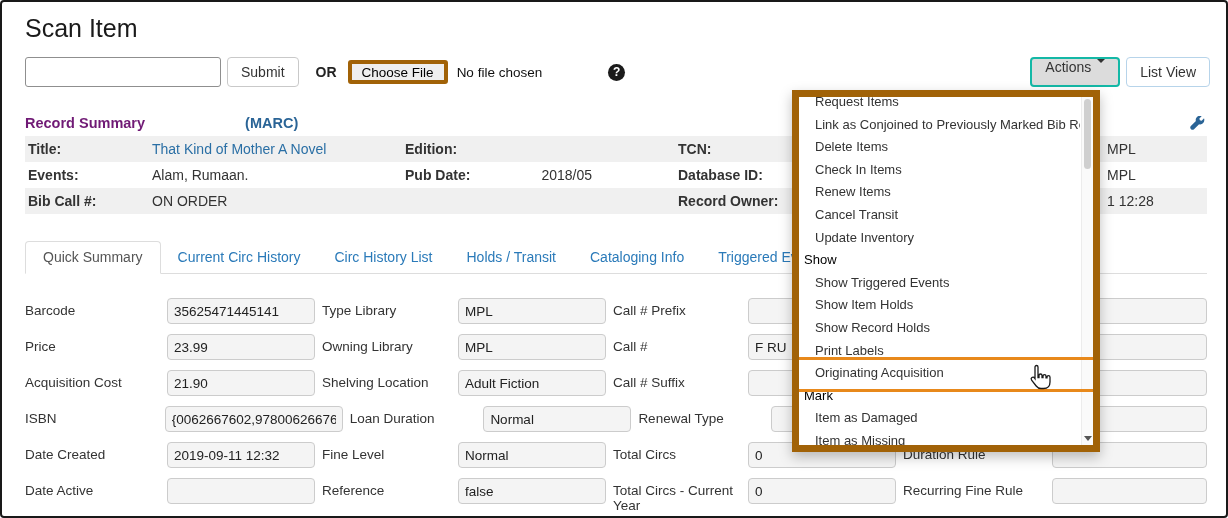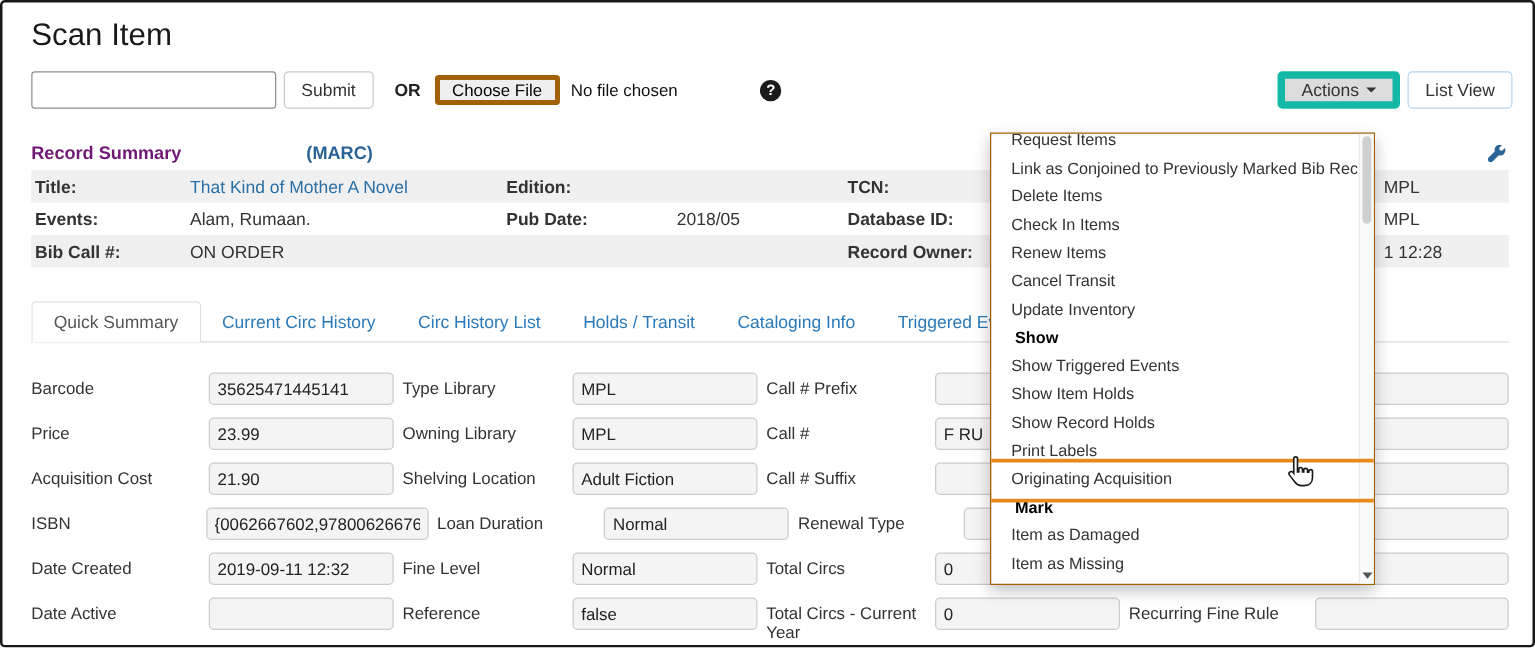--- a/index.html
+++ b/index.html
@@ -15,21 +15,21 @@
   
   .toolbar-left { position: absolute; left: 23px; top: 55px; display: flex; align-items: center; }
   .scan-input { width: 196px; height: 30px; border: 1px solid #8f8f8f; border-radius: 3px; padding: 0 7px; font: inherit; font-size: 13.5px; background:#fff; }
   .btn { height: 30px; padding: 0 13px; background: #fff; border: 1px solid #c9c9c9; border-radius: 4px; font: inherit; color: #333; cursor: pointer; }
   .submit-btn { margin-left: 6px; }
   .or-label { margin: 0 11px 0 17px; font-weight: 600; color:#222; }
   .file-btn { height: 24px; padding: 1px 10px; background: #efefef; border: 4px solid #a16207; border-radius: 3px; font-size: 13.5px; font-family: inherit; }
   .file-status { margin-left: 9px; font-size: 13.5px; color: #111; }
   .help-icon { margin-left: 66px; width: 17px; height: 17px; border-radius: 50%; background: #1b1b1b; color: #fff; font-size: 12px; font-weight: bold; display: flex; align-items: center; justify-content: center; }
   .toolbar-right { position: absolute; right: 16px; top: 55px; display: flex; gap: 6px; }
-  .actions-btn { background: #dcdcdc; border: 6px solid #14b8a6; display: flex; align-items: center; gap: 6px; }
+  .actions-btn { background: #dcdcdc; border: 2px solid #14b8a6; display: flex; gap: 6px; }
   .caret { width: 0; height: 0; border-left: 4px solid transparent; border-right: 4px solid transparent; border-top: 4px solid #333; }
   .listview-btn { border: 1px solid #b7d4ea; }
 
   
   .record-summary { position: absolute; left: 23px; top: 108px; width: 1182px; }
   .rs-header { display: flex; align-items: center; height: 26px; }
   .rs-title { font-weight: bold; font-size: 14.5px; color:#701a75; }
   .rs-marc { color: #2a6496; margin-left: 100px; font-weight: bold; font-size: 14.5px; text-decoration: none; }
   .rs-wrench { margin-left: auto; margin-right: 2px; cursor: pointer; display:flex; }
   .rs-row { display: flex; height: 26px; align-items: center; font-size: 14px; }
@@ -55,24 +55,24 @@
   .f-l1 { width: 142px; }
   .f-l2 { width: 136px; margin-left: 7px; }
   .f-l3 { width: 135px; margin-left: 7px; }
   .f-l4 { width: 128px; margin-left: 7px; }
   .f-input { height: 26px; background: #f4f4f4; border: 1px solid #ccc; border-radius: 4px; padding: 0 6px; font-family: inherit; font-size: 13.5px; color: #222; }
   .f-i1, .f-i2, .f-i3 { width: 148px; }
   .f-i4 { width: 155px; margin-left: auto; }
   .form-row.isbn .f-i1 { width: 178px; }
 
   
-  .menu { position: absolute; left: 790px; top: 104px; width: 308px; height: 362px; background: #fff; border: 1px solid #a16207; box-shadow: 0 5px 12px rgba(0,0,0,.25); z-index: 10; overflow: hidden; }
+  .menu { position: absolute; left: 790px; top: 88px; width: 308px; height: 362px; background: #fff; border: 7px solid #a16207; box-shadow: 0 5px 12px rgba(0,0,0,.25); z-index: 10; overflow: hidden; }
   .menu-list { margin-top: -6px; padding-right: 13px; }
   .menu-item { height: 22.6px; line-height: 22.6px; padding-left: 16px; font-size: 13px; color: #333; white-space: nowrap; overflow: hidden; cursor: pointer; }
-  .menu-header { font-weight: bold; color: #000; padding-left: 19px; cursor: default; }
+  .menu-header { font-weight: normal; color: #000; padding-left: 5px; cursor: default; }
   .menu-scrollbar { position: absolute; right: 0; top: 0; bottom: 0; width: 12px; background: #fafafa; border-left: 1px solid #ececec; }
   .menu-scroll-thumb { position: absolute; top: 2px; left: 2px; width: 7px; height: 70px; background: #cfcfcf; border-radius: 4px; }
   .menu-scroll-down { position: absolute; bottom: 4px; left: 2px; width: 0; height: 0; border-left: 4px solid transparent; border-right: 4px solid transparent; border-top: 5px solid #555; }
 
   .annotation-box { position: absolute; left: -3px; right: -4px; top: 260px; height: 35px; border: 3px solid #e8891b; border-radius: 2px; z-index: 11; pointer-events: none; }
   .cursor-hand { position: absolute; left: 1026px; top: 362px; z-index: 12; pointer-events: none; }
 </style>
 </head>
 <body>
 

